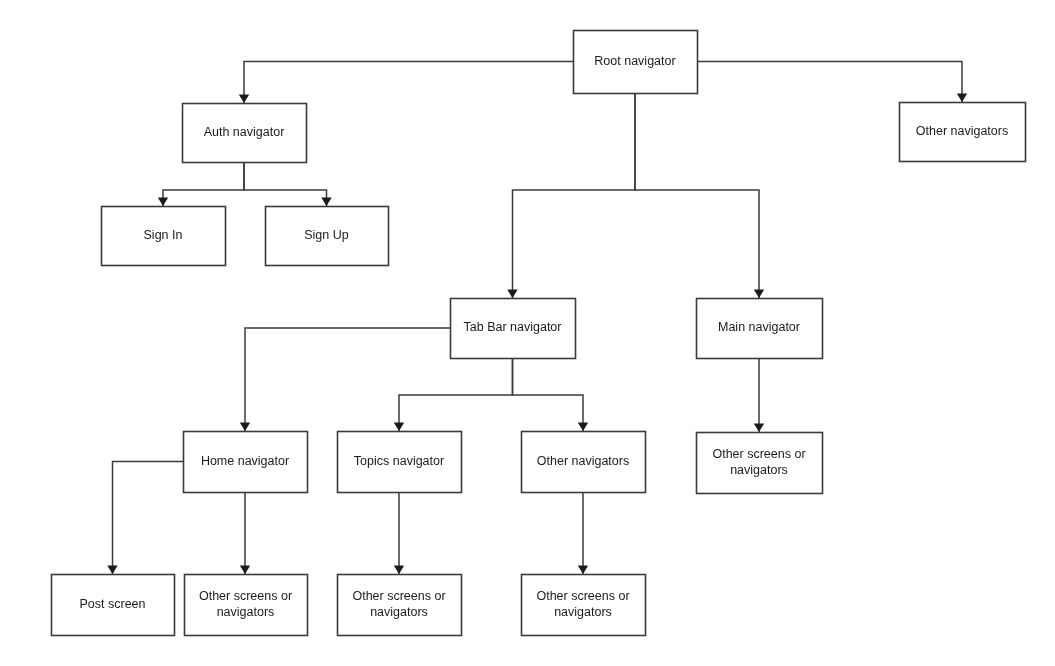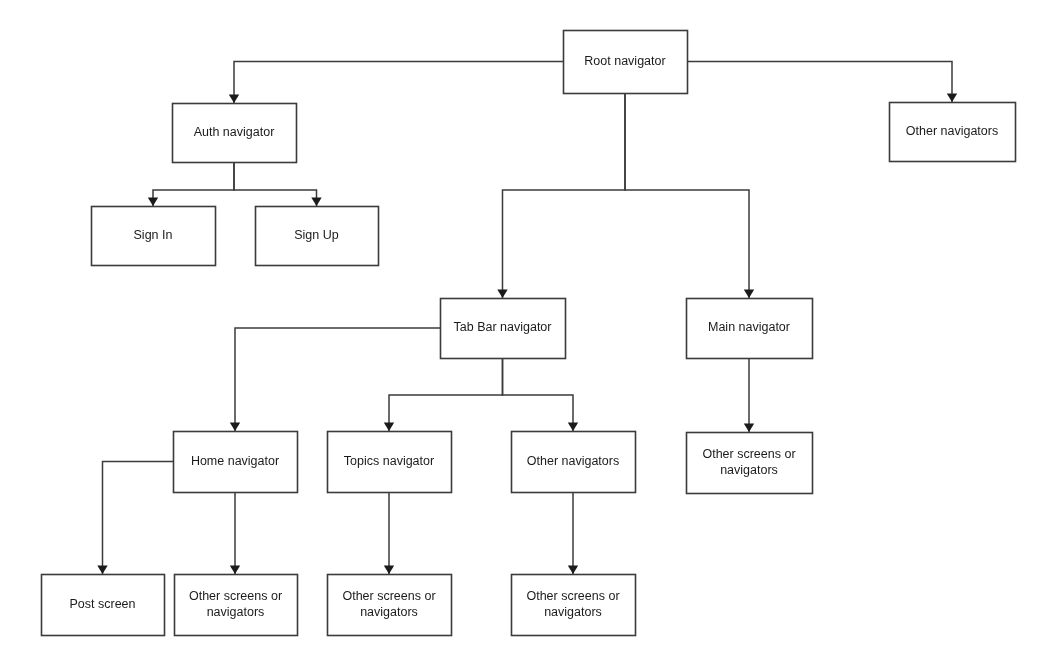--- a/index.html
+++ b/index.html
@@ -11,20 +11,21 @@
     width: 1055px;
     height: 666px;
     font-family: "Liberation Sans", sans-serif;
     overflow: hidden;
   }
   #diagram-root {
     position: relative;
     width: 883px;
     height: 666px;
     background: #ffffff;
+    padding-left: 10px;
   }
   svg#flow {
     display: block;
     width: 1055px;
     height: 666px;
   }
   .node-rect {
     fill: #ffffff;
     stroke: #3b3b3b;
     stroke-width: 1.6;

